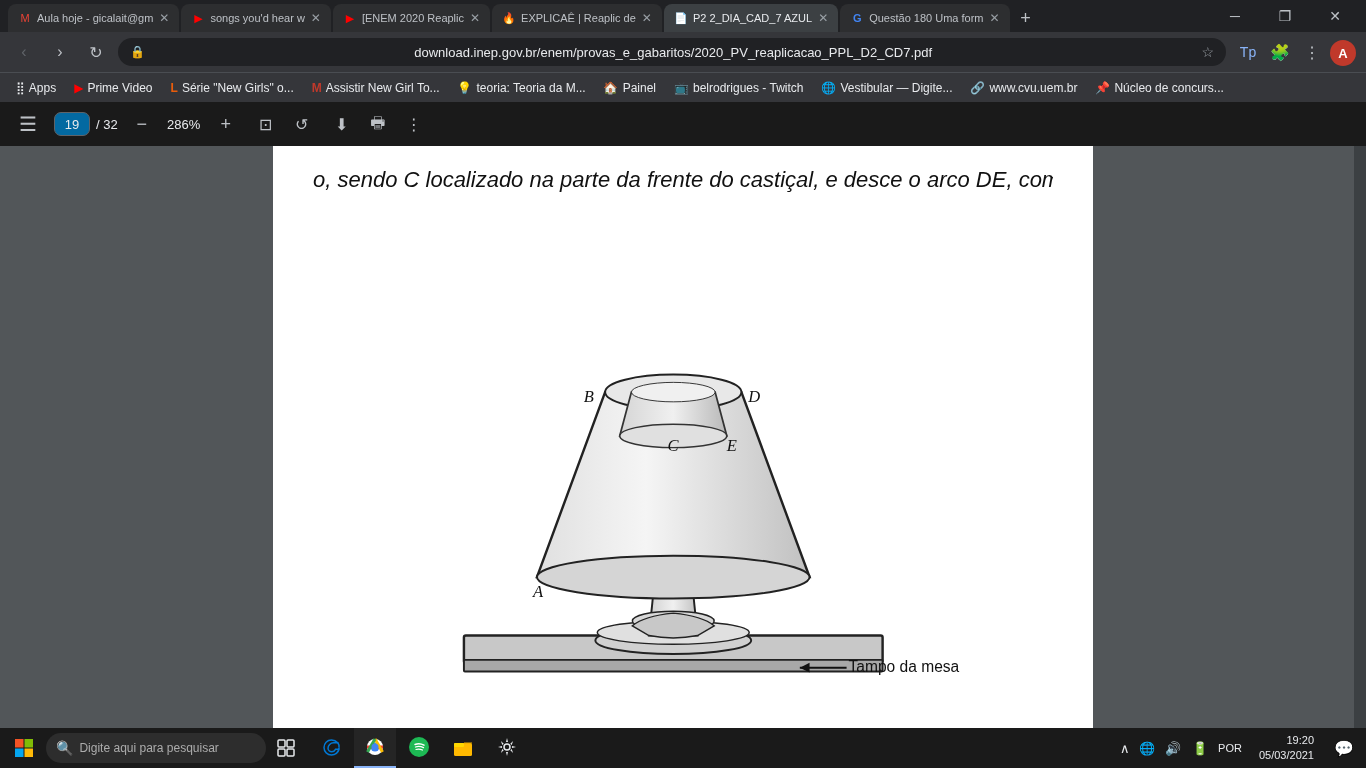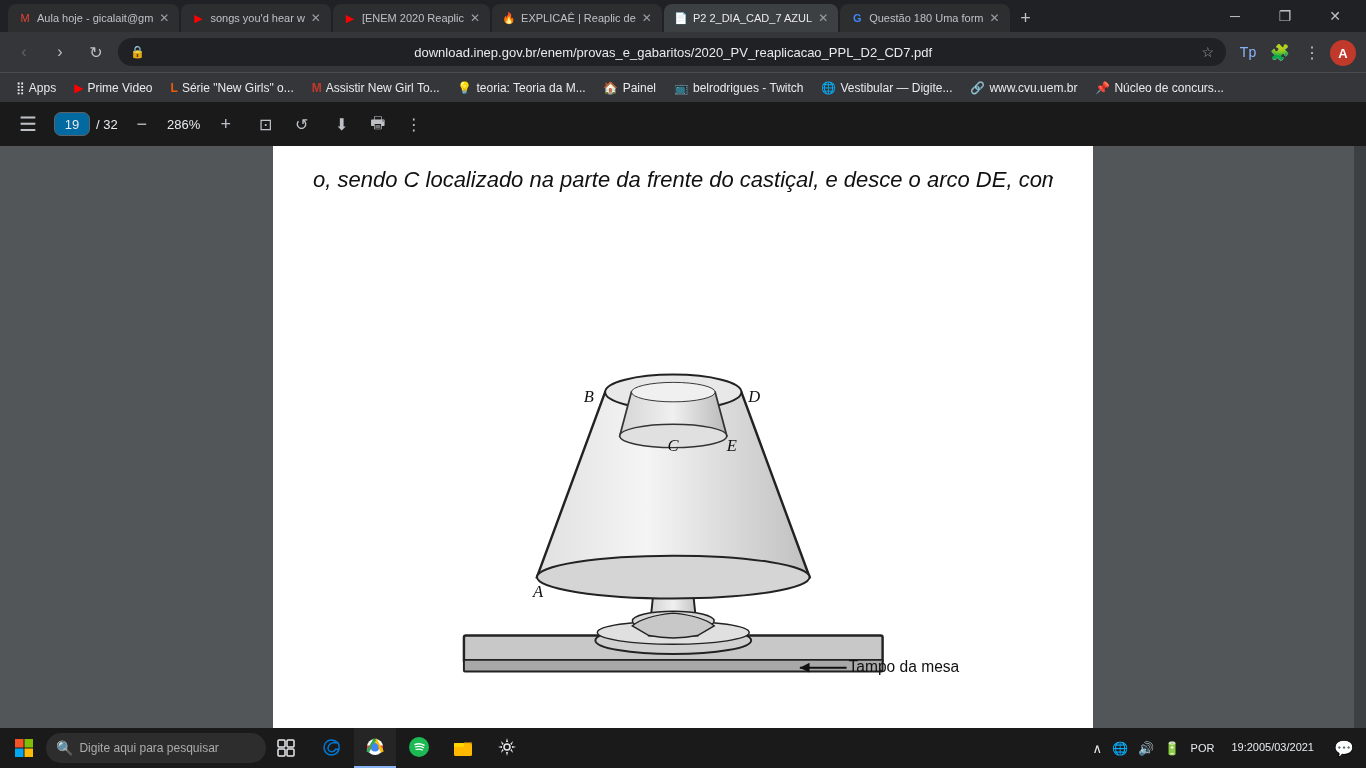--- a/index.html
+++ b/index.html
@@ -269,21 +269,21 @@
     }
     .taskbar-app.active { border-bottom: 2px solid #8ab4f8; background: rgba(255,255,255,0.05); }
     .taskbar-right {
       margin-left: auto; display: flex; align-items: center; gap: 8px;
     }
     .taskbar-system-icons {
       display: flex; align-items: center; gap: 4px;
     }
     .sys-icon { font-size: 13px; color: #e8eaed; cursor: pointer; padding: 2px 3px; }
     .taskbar-clock {
-      display: flex; align-items: flex-end;
+      display: flex; flex-direction: column; align-items: flex-end;
       font-size: 11px; color: #e8eaed; padding: 0 6px; cursor: pointer;
       line-height: 1.4;
     }
     .taskbar-notif {
       width: 32px; height: 32px; display: flex; align-items: center; justify-content: center;
       cursor: pointer; border-radius: 4px; color: #e8eaed; font-size: 16px;
     }
   </style>
 </head>
 <body>

